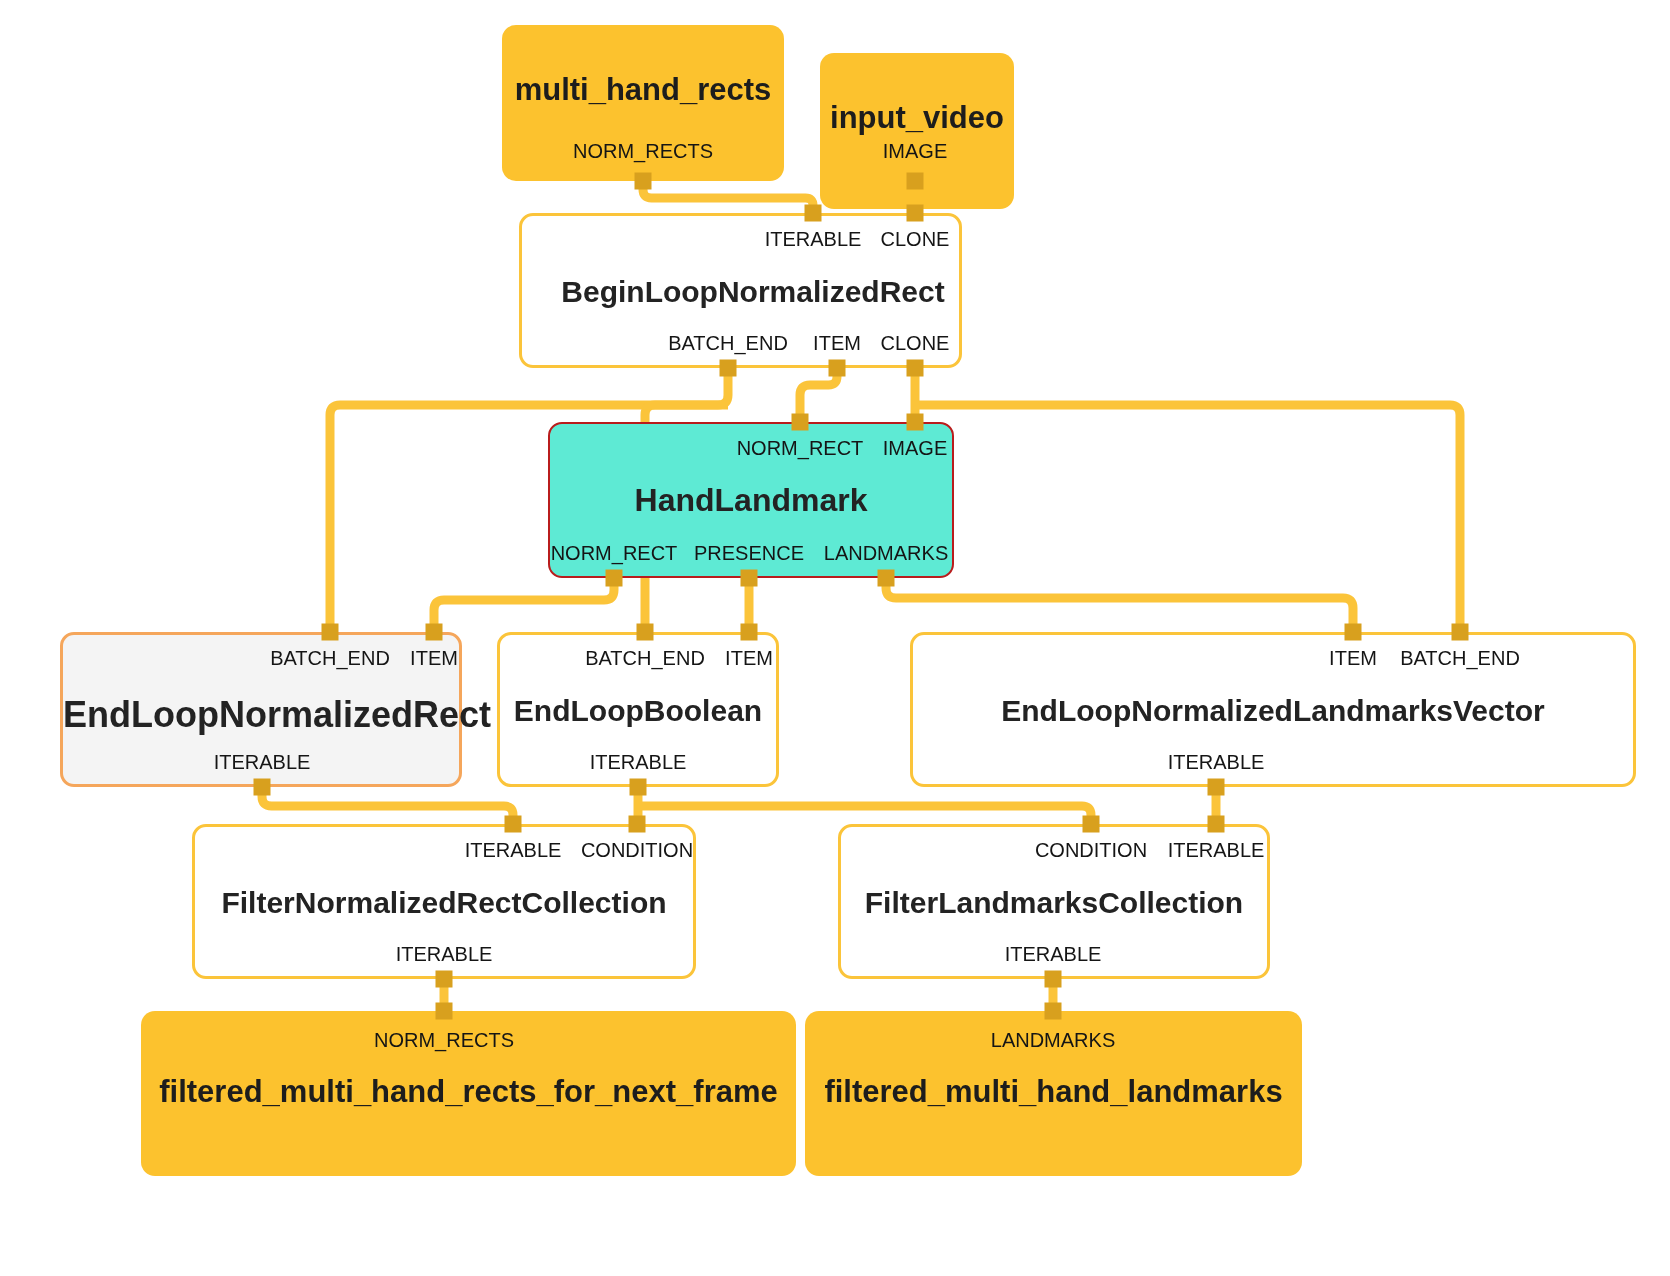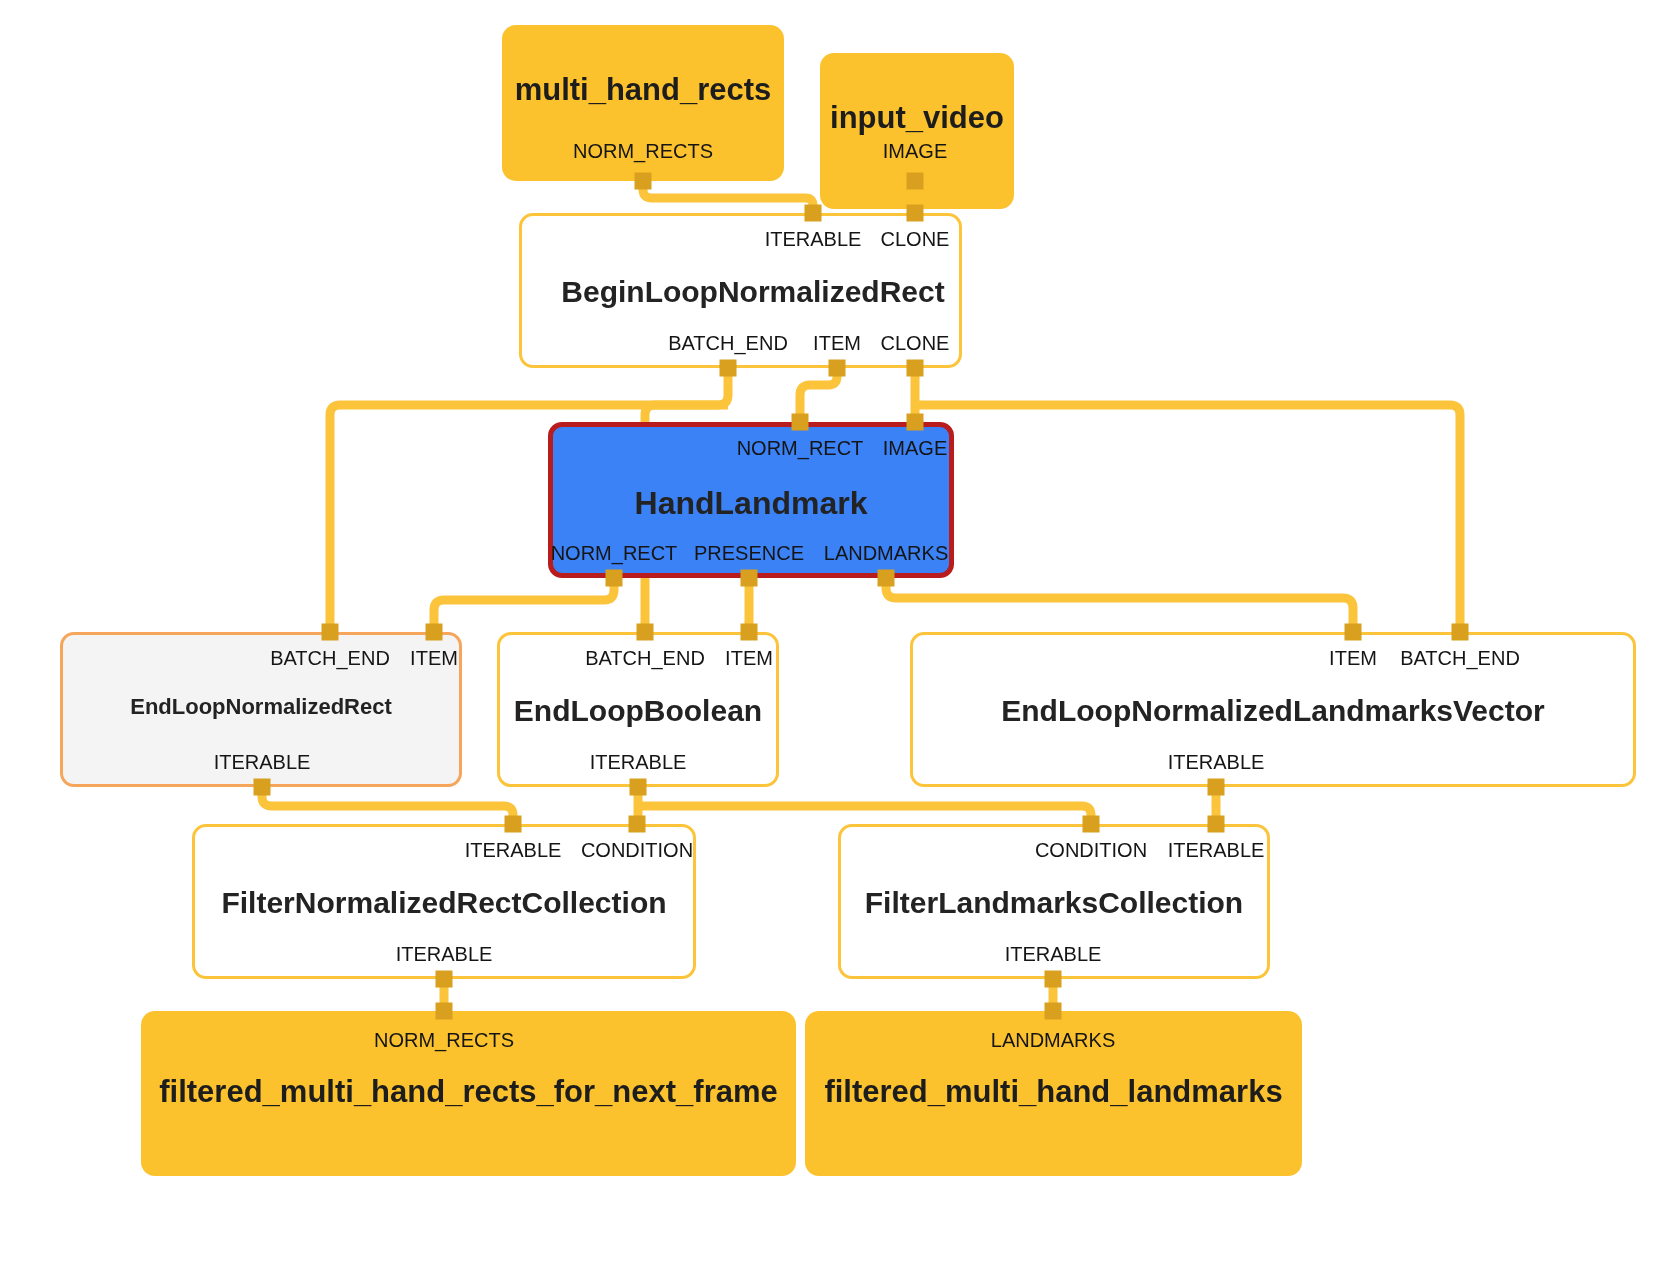--- a/index.html
+++ b/index.html
@@ -14,22 +14,22 @@
   .port-label{
      position:absolute;font-size:20px;color:#151515;white-space:nowrap;
      font-family:"Liberation Sans",sans-serif;text-align:center;
      transform:translateX(-50%);
   }
   .n-stream{background:#FCC22E;border:none;}
   .n-stream .title{font-size:31px;color:#1d1d1d;}
   .n-calc{background:#ffffff;border:3px solid #FBC43A;}
   .n-calc .title{font-size:30px;color:#232323;}
   .n-sel{background:#F4F4F4;border:3px solid #F5A65B;}
-  .n-sel .title{font-size:22px;color:#232323;}
-  .n-model{background:#3b82f6;border:5px solid #b91c1c;}
+  .n-sel .title{font-size:36px;color:#232323;}
+  .n-model{background:#5eead4;border:2px solid #b91c1c;}
   .n-model .title{font-size:32px;color:#232323;}
   .pin{position:absolute;width:17px;height:17px;background:#D8A01E;transform:translate(-50%,-50%);}
 </style>
 </head>
 <body>
 
 <div id="stage">
   <svg id="wires">
       <path d="M 643 181 L 643 189.5 Q 643 198 651.5 198 L 805.5 198 Q 813 198 813 205.5 L 813 213" fill="none" stroke="#FBC43A" stroke-width="9" stroke-linecap="butt" stroke-linejoin="round"></path>
       <path d="M 915 181 L 915 213" fill="none" stroke="#FBC43A" stroke-width="9" stroke-linecap="butt" stroke-linejoin="round"></path>

